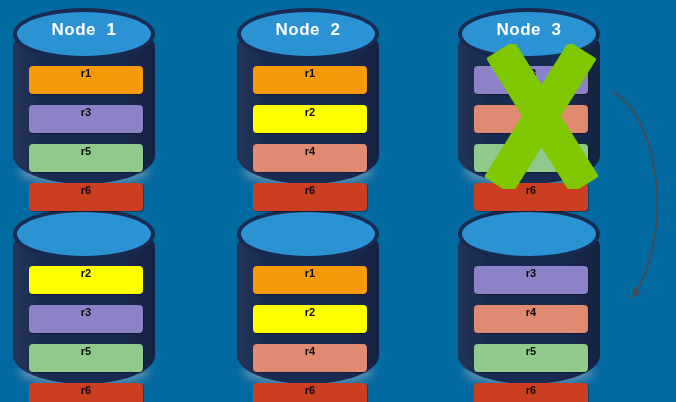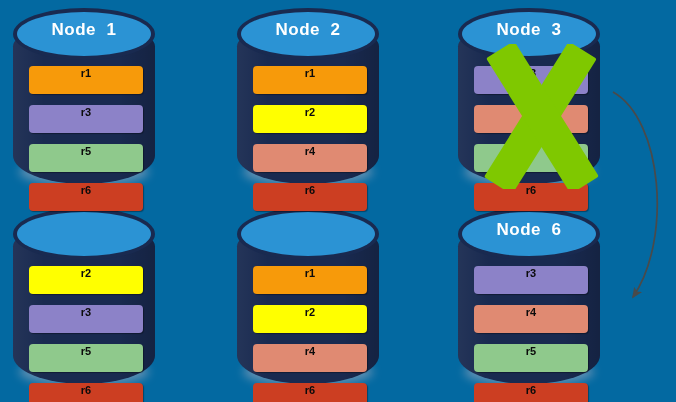--- a/index.html
+++ b/index.html
@@ -195,21 +195,20 @@
           <div class="rec" style="background: rgb(255, 255, 0);">r2</div>
           <div class="rec" style="background: rgb(224, 138, 114);">r4</div>
           <div class="rec" style="background: rgb(204, 62, 34);">r6</div>
         </div>
       </div>
       <div class="node" style="left: 458px; top: 208px;">
         <div class="shadow"></div>
         <div class="body" style="background: rgb(25, 42, 80);"></div>
         <div class="top-rim" style="background: rgb(25, 42, 80);"></div>
         <div class="top-face" style="background: rgb(43, 147, 212);"></div>
-        <div class="title" style="color: rgb(255, 255, 255);">Node  6</div>
         <div class="records">
           <div class="rec" style="background: rgb(140, 130, 200);">r3</div>
           <div class="rec" style="background: rgb(224, 138, 114);">r4</div>
           <div class="rec" style="background: rgb(143, 201, 140);">r5</div>
           <div class="rec" style="background: rgb(204, 62, 34);">r6</div>
         </div>
       </div>
     </div>
 
   <svg class="x-mark" width="120" height="145" viewBox="0 0 120 145" style="left:481px; top:44px;">

